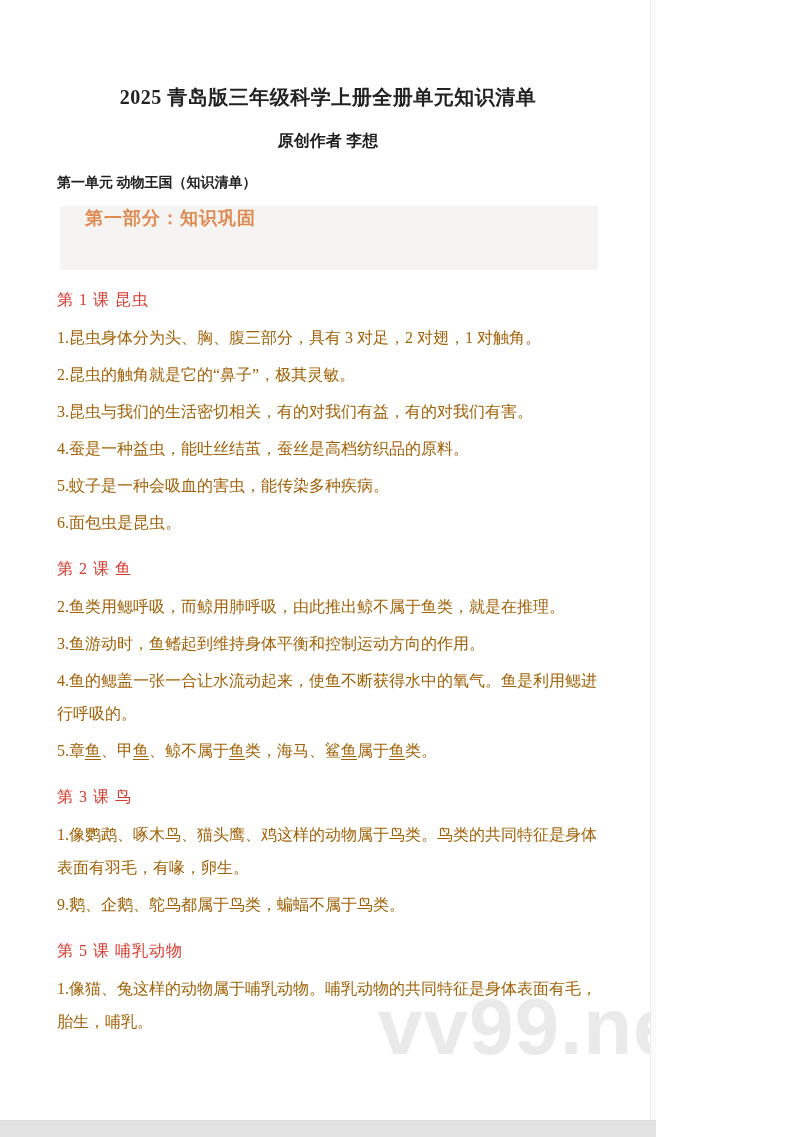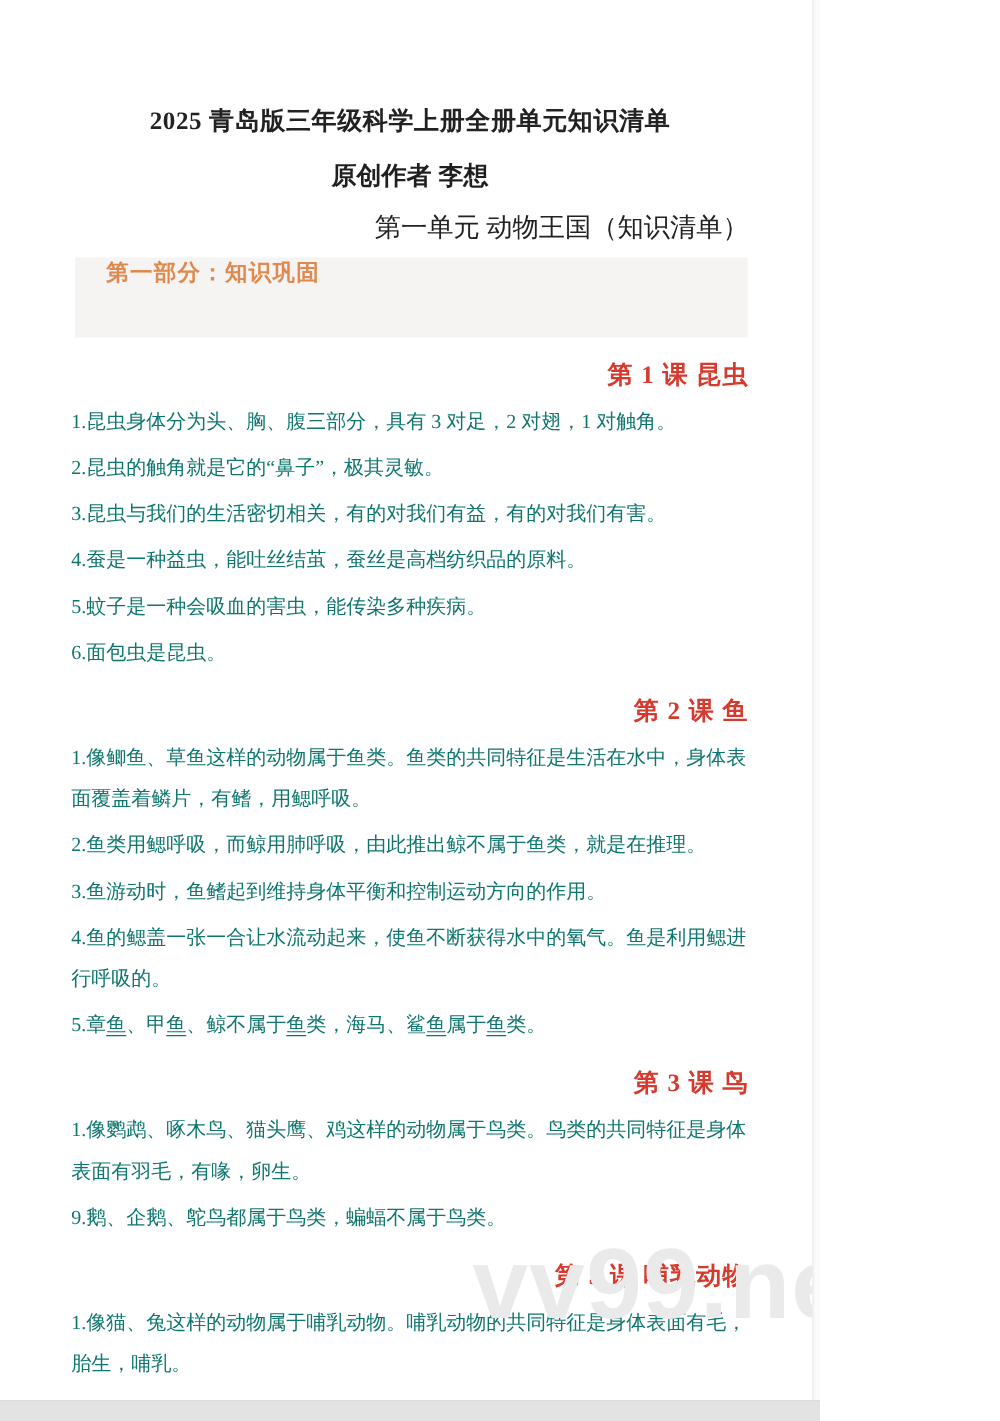--- a/index.html
+++ b/index.html
@@ -16,64 +16,64 @@
     margin: 84px 57px 0 57px;
     font-size: 20px;
     font-weight: 700;
     text-align: center;
     color: #222222;
     letter-spacing: 0.5px;
     line-height: 26px;
   }
   .author-line {
     margin: 18px 57px 0 57px;
-    font-size: 20px;
+    font-size: 16px;
     font-weight: 700;
     text-align: center;
     color: #1f1f1f;
     font-family: "Liberation Sans", "DejaVu Sans", sans-serif;
     line-height: 26px;
   }
   .unit-title {
     margin: 15px 57px 0 57px;
-    font-size: 21px;
-    font-weight: 400;
-    text-align: right;
+    font-size: 14px;
+    font-weight: 700;
+    text-align: left;
     color: #222222;
     line-height: 27px;
   }
   .section-band {
     margin: 10px 58px 0 60px;
     height: 64px;
     background: var(--band-bg, #f5f4f3);
     display: flex;
     align-items: flex-start;
     box-sizing: border-box;
     padding-left: 25px;
   }
   .section-label {
     font-size: 18px;
     font-weight: 700;
     color: var(--section-orange, #e0894e);
     letter-spacing: 1px;
   }
   .lesson-title {
     margin: 18px 57px 9px 57px;
-    font-size: 20px;
-    font-weight: 700;
-    text-align: right;
+    font-size: 16px;
+    font-weight: 400;
+    text-align: left;
     color: var(--heading-red, #d63a2e);
     line-height: 24px;
     letter-spacing: 1px;
   }
   .item {
     margin: 0 56px 4px 57px;
     font-size: 16px;
     line-height: 33px;
-    color: #0f766e;
+    color: #a16207;
     text-align: left;
   }
   .item span.u { text-decoration: underline; text-underline-offset: 3px; }
   .watermark {
     position: absolute;
     left: 378px;
     top: 981px;
     font-size: 80px;
     font-weight: 700;
     font-family: "Liberation Sans", "DejaVu Sans", sans-serif;
@@ -122,21 +122,20 @@
     <p class="item">1.昆虫身体分为头、胸、腹三部分，具有 3 对足，2 对翅，1 对触角。</p>
     <p class="item">2.昆虫的触角就是它的“鼻子”，极其灵敏。</p>
     <p class="item">3.昆虫与我们的生活密切相关，有的对我们有益，有的对我们有害。</p>
     <p class="item">4.蚕是一种益虫，能吐丝结茧，蚕丝是高档纺织品的原料。</p>
     <p class="item">5.蚊子是一种会吸血的害虫，能传染多种疾病。</p>
     <p class="item">6.面包虫是昆虫。</p>
   </section>
 
   <section>
     <h3 class="lesson-title">第 2 课 鱼</h3>
-    <p class="item">1.像鲫鱼、草鱼这样的动物属于鱼类。鱼类的共同特征是生活在水中，身体表面覆盖着鳞片，有鳍，用鳃呼吸。</p>
     <p class="item">2.鱼类用鳃呼吸，而鲸用肺呼吸，由此推出鲸不属于鱼类，就是在推理。</p>
     <p class="item">3.鱼游动时，鱼鳍起到维持身体平衡和控制运动方向的作用。</p>
     <p class="item">4.鱼的鳃盖一张一合让水流动起来，使鱼不断获得水中的氧气。鱼是利用鳃进行呼吸的。</p>
     <p class="item"><span>5.章</span><span class="u">鱼</span><span>、甲</span><span class="u">鱼</span><span>、鲸不属于</span><span class="u">鱼</span><span>类，海马、鲨</span><span class="u">鱼</span><span>属于</span><span class="u">鱼</span><span>类。</span></p>
   </section>
 
   <section>
     <h3 class="lesson-title">第 3 课 鸟</h3>
     <p class="item">1.像鹦鹉、啄木鸟、猫头鹰、鸡这样的动物属于鸟类。鸟类的共同特征是身体表面有羽毛，有喙，卵生。</p>
     <p class="item">9.鹅、企鹅、鸵鸟都属于鸟类，蝙蝠不属于鸟类。</p>

